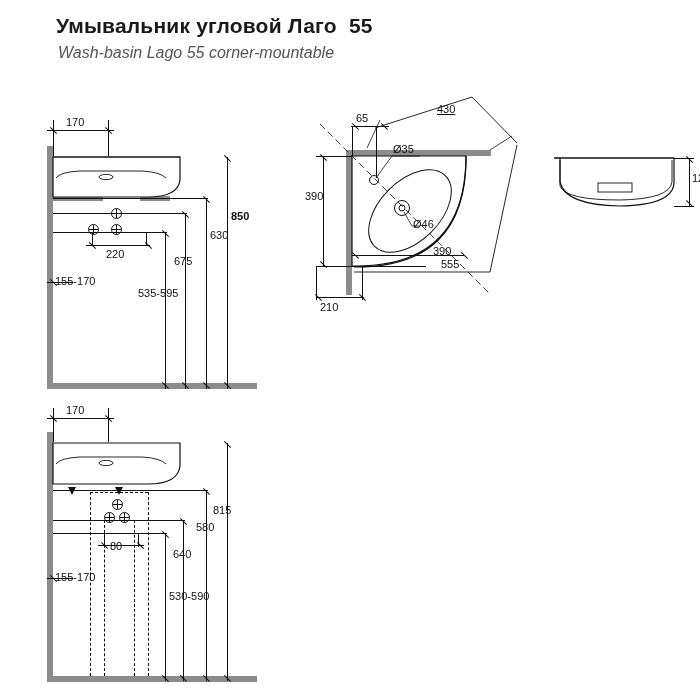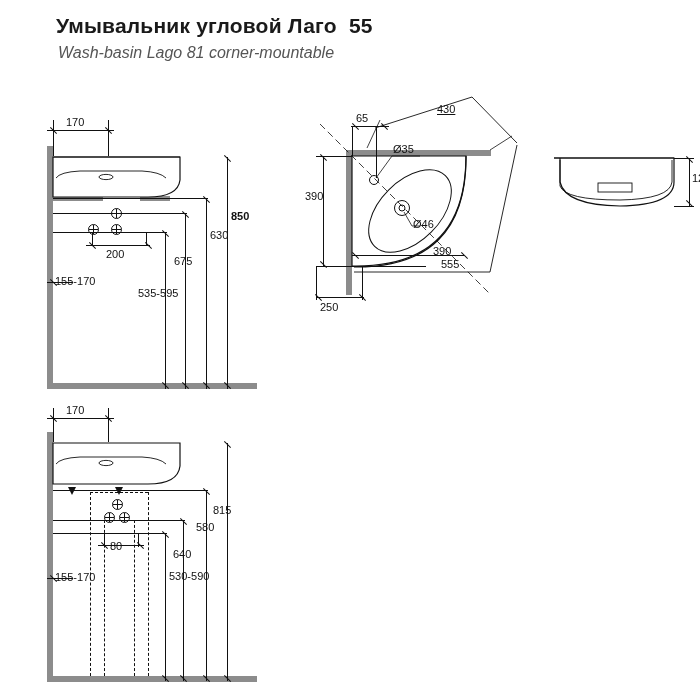--- a/index.html
+++ b/index.html
@@ -95,21 +95,21 @@
   }
   .plus-circle::before { left: 0; top: 3.5px; width: 9px; height: 1px; }
   .plus-circle::after  { top: 0; left: 3.5px; height: 9px; width: 1px; }
 </style>
 </head>
 <body>
 
 <div class="page">
 
   <div class="title-ru">Умывальник угловой Лаго  55</div>
-  <div class="title-en">Wash-basin Lago 81 corner-mountable</div>
+  <div class="title-en">Wash-basin Lago 55 corner-mountable</div>
 
   <div>
 
     <div class="gray" style="left:27px; top:146px; width:6px; height:243px;"></div>
 
     <div class="gray" style="left:27px; top:383px; width:210px; height:6px;"></div>
 
     <div class="gray" style="left:33px; top:196px; width:50px; height:5px;"></div>
     <div class="gray" style="left:120px; top:196px; width:30px; height:5px;"></div>
 
@@ -153,21 +153,21 @@
 
     <div class="plus-circle" style="left:68px; top:224px;"></div>
     <div class="plus-circle" style="left:91px; top:224px;"></div>
     <div class="plus-circle" style="left:91px; top:208px;"></div>
 
     <div class="ln lnh" style="left:66px; top:245px; width:64px;"></div>
     <div class="tick" style="left:68px; top:245px;"></div>
     <div class="tick" style="left:124px; top:245px;"></div>
     <div class="ln lnv" style="left:72px; top:232px; height:14px;"></div>
     <div class="ln lnv" style="left:126px; top:232px; height:14px;"></div>
-    <div class="dim" style="left:86px; top:248px;">200</div>
+    <div class="dim" style="left:86px; top:248px;">220</div>
 
     <div class="ln lnh" style="left:27px; top:282px; width:26px;"></div>
     <div class="tick" style="left:29px; top:282px;"></div>
     <div class="dim" style="left:35px; top:275px;">155-170</div>
   </div>
 
   <div>
 
     <div class="gray" style="left:326px; top:150px; width:6px; height:145px;"></div>
     <div class="gray" style="left:326px; top:150px; width:145px; height:6px;"></div>
@@ -232,21 +232,21 @@
       <line x1="470" y1="272" x2="497" y2="145" stroke="#111" stroke-width="0.9"></line>
       <line x1="378" y1="272" x2="334" y2="272" stroke="#111" stroke-width="0.9"></line>
     </svg>
     <div class="dim" style="left:421px; top:258px;">555</div>
 
     <div class="ln lnh" style="left:296px; top:297px; width:48px;"></div>
     <div class="tick" style="left:294px; top:297px;"></div>
     <div class="tick" style="left:338px; top:297px;"></div>
     <div class="ln lnv" style="left:296px; top:266px; height:34px;"></div>
     <div class="ln lnv" style="left:342px; top:266px; height:34px;"></div>
-    <div class="dim" style="left:300px; top:301px;">250</div>
+    <div class="dim" style="left:300px; top:301px;">210</div>
   </div>
 
   <div>
     <svg style="left:0; top:0;" width="700" height="260">
       <path d="M534,158 L654,158 L654,182 Q654,205 600,206 Q545,205 540,182 L540,158" fill="#ffffff" stroke="#111" stroke-width="1.2"></path>
       <path d="M534,158 L654,158" stroke="#111" stroke-width="1.2"></path>
       <path d="M540,160 L540,186 Q545,200 600,200 Q650,199 652,182 L652,160" fill="none" stroke="#111" stroke-width="0.9"></path>
       <rect x="578" y="183" width="34" height="9" fill="#ffffff" stroke="#111" stroke-width="0.9"></rect>
     </svg>
 
@@ -300,21 +300,21 @@
     <div class="dim" style="left:176px; top:521px;">580</div>
 
     <div class="ln lnv" style="left:163px; top:520px; height:161px;"></div>
     <div class="tick" style="left:159px; top:521px;"></div>
     <div class="tick" style="left:159px; top:678px;"></div>
     <div class="dim" style="left:153px; top:548px;">640</div>
 
     <div class="ln lnv" style="left:145px; top:533px; height:148px;"></div>
     <div class="tick" style="left:141px; top:534px;"></div>
     <div class="tick" style="left:141px; top:678px;"></div>
-    <div class="dim" style="left:113px; top:570px;padding-left:36px;">530-590</div>
+    <div class="dim" style="left:113px; top:590px;padding-left:36px;">530-590</div>
 
     <div class="ln lnh" style="left:33px; top:490px; width:155px;"></div>
     <div class="ln lnh" style="left:33px; top:520px; width:132px;"></div>
     <div class="ln lnh" style="left:33px; top:533px; width:114px;"></div>
 
     <div class="ln lnh" style="left:78px; top:545px; width:46px;"></div>
     <div class="tick" style="left:80px; top:545px;"></div>
     <div class="tick" style="left:116px; top:545px;"></div>
     <div class="ln lnv" style="left:84px; top:533px; height:14px;"></div>
     <div class="ln lnv" style="left:118px; top:533px; height:14px;"></div>

